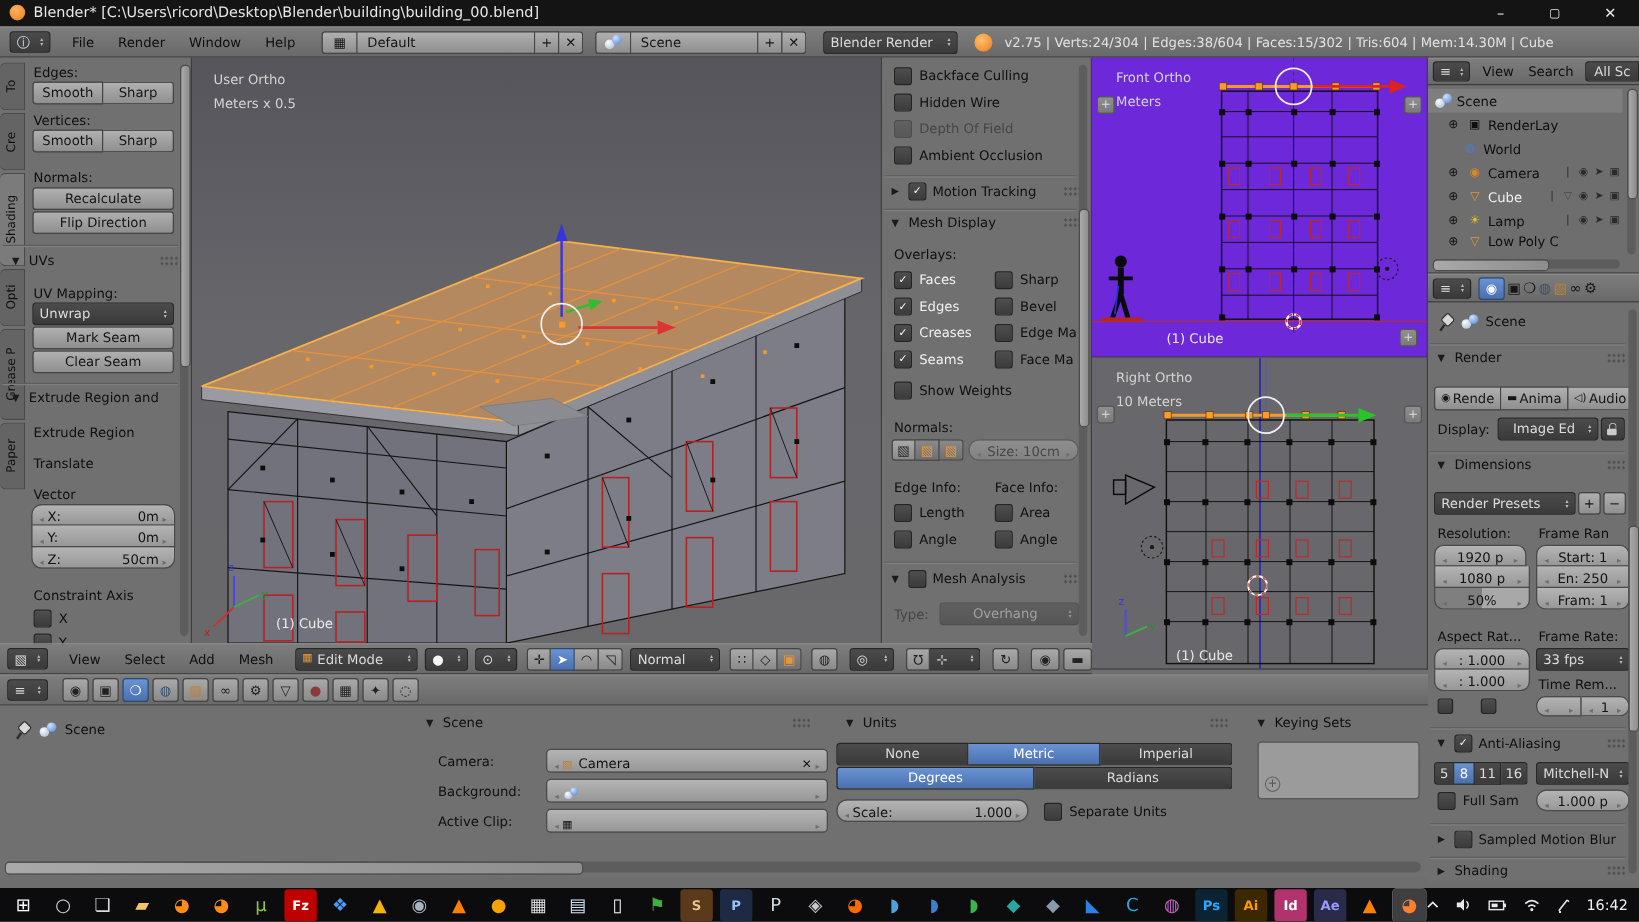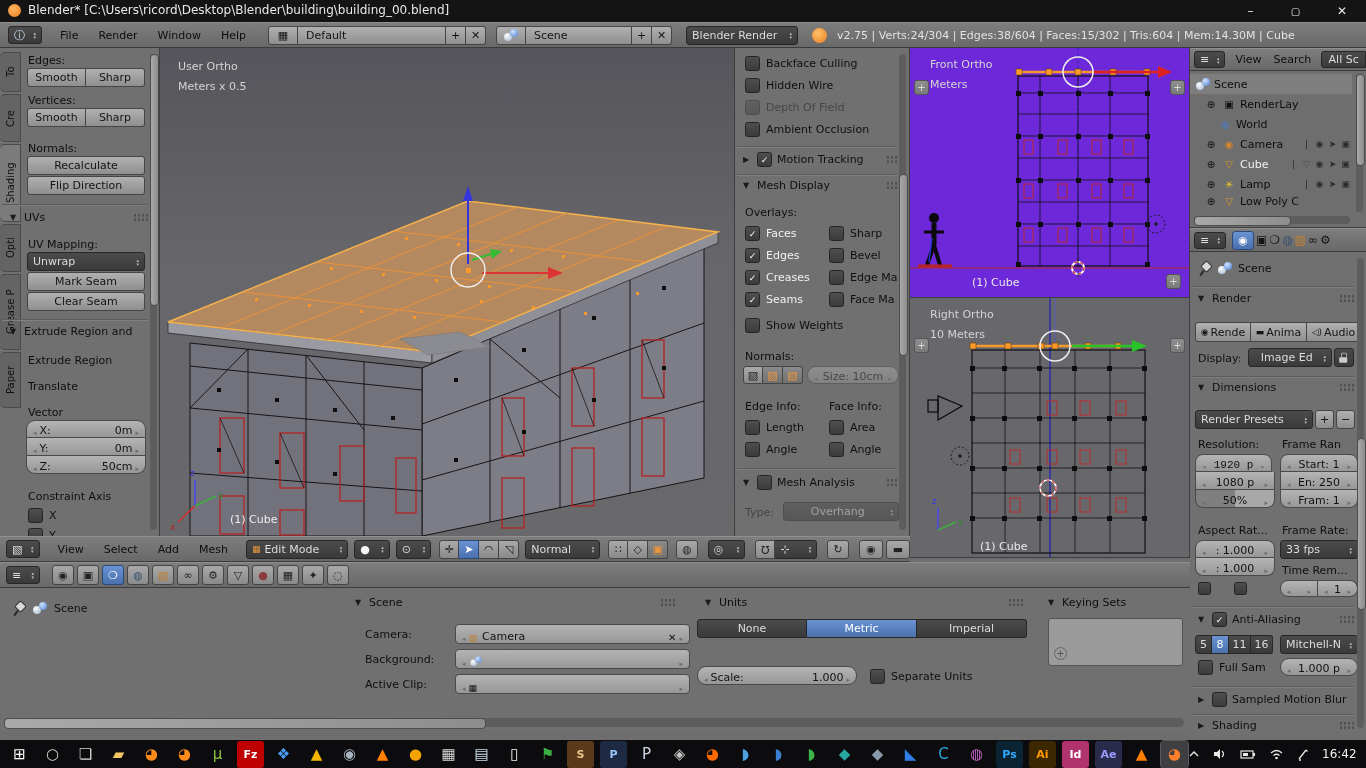--- a/index.html
+++ b/index.html
@@ -727,21 +727,21 @@
         <span>Dimensions</span>
         <span class="dots"></span>
     </div>
     <div class="abs dd" style="left:5px;top:182px;width:118px;height:19px;">
         <span class="grow">Render Presets</span>
       </div>
     <div class="abs btn" style="left:125px;top:182px;width:19px;height:19px;">+</div>
     <div class="abs btn" style="left:146px;top:182px;width:19px;height:19px;">−</div>
     <div class="abs lbl" style="left:8px;top:210px;">Resolution:</div>
     <div class="abs lbl" style="left:92px;top:210px;">Frame Ran</div>
-    <div class="abs num" style="left:5px;top:226px;width:77px;height:18px;border-radius:8px 8px 0 0;font-family:Liberation Mono, monospace;">
+    <div class="abs num" style="left:5px;top:226px;width:77px;height:18px;border-radius:8px 8px 0 0;">
         <span class="nc">1920 p</span>
       </div>
     <div class="abs num" style="left:5px;top:244px;width:80px;height:18px;border-radius:0;border-top:none;">
         <span class="nc">1080 p</span>
       </div>
     <div class="abs num" style="left:5px;top:262px;width:80px;height:18px;border-radius:0 0 8px 8px;border-top:none;background:linear-gradient(90deg,#7f7f7f 50%,#a8a8a8 50%);">
         <span class="nc">50%</span>
       </div>
     <div class="abs num" style="left:90px;top:226px;width:78px;height:18px;border-radius:8px 8px 0 0;">
         <span class="nc">Start: 1</span>
@@ -916,20 +916,24 @@
 
     <div class="abs phead" style="left:705px;top:8px;width:318px;">
       <span class="tri">▼</span>
         <span>Units</span>
         <span class="dots"></span>
     </div>
     <div class="abs flex" style="left:697px;top:31px;">
       <div class="darkbtn" style="width:110px;height:19px;border-radius:3px 0 0 3px;">None</div>
       <div class="darkbtn" style="width:110px;height:19px;border-left:none;background:linear-gradient(#6a93d4,#4a70ad);color:#fff;">Metric</div>
       <div class="darkbtn" style="width:110px;height:19px;border-left:none;border-radius:0 3px 3px 0;">Imperial</div>
+    </div>
+    <div class="abs flex" style="left:697px;top:51px;">
+      <div class="darkbtn" style="width:165px;height:19px;border-radius:3px 0 0 3px;background:linear-gradient(#6a93d4,#4a70ad);color:#fff;">Degrees</div>
+      <div class="darkbtn" style="width:165px;height:19px;border-left:none;border-radius:0 3px 3px 0;">Radians</div>
     </div>
     <div class="abs num" style="left:697px;top:78px;width:160px;height:19px;">
       <span>Scale:</span>
         <span class="nv">1.000</span>
     </div>
     <div class="abs crow" style="left:870px;top:81px;">
       <span class="chk"></span>
       <span class="lbl">Separate Units</span>
     </div>
 

